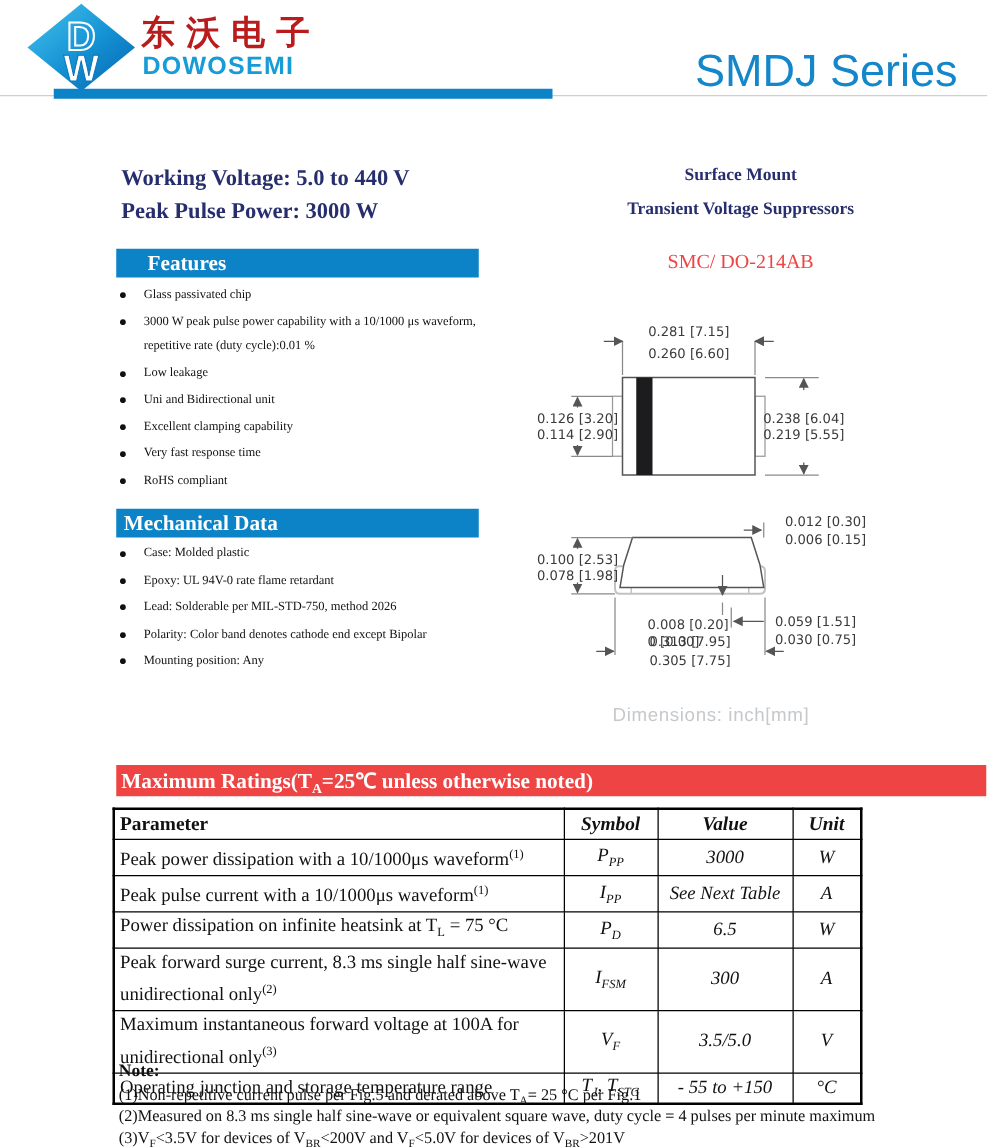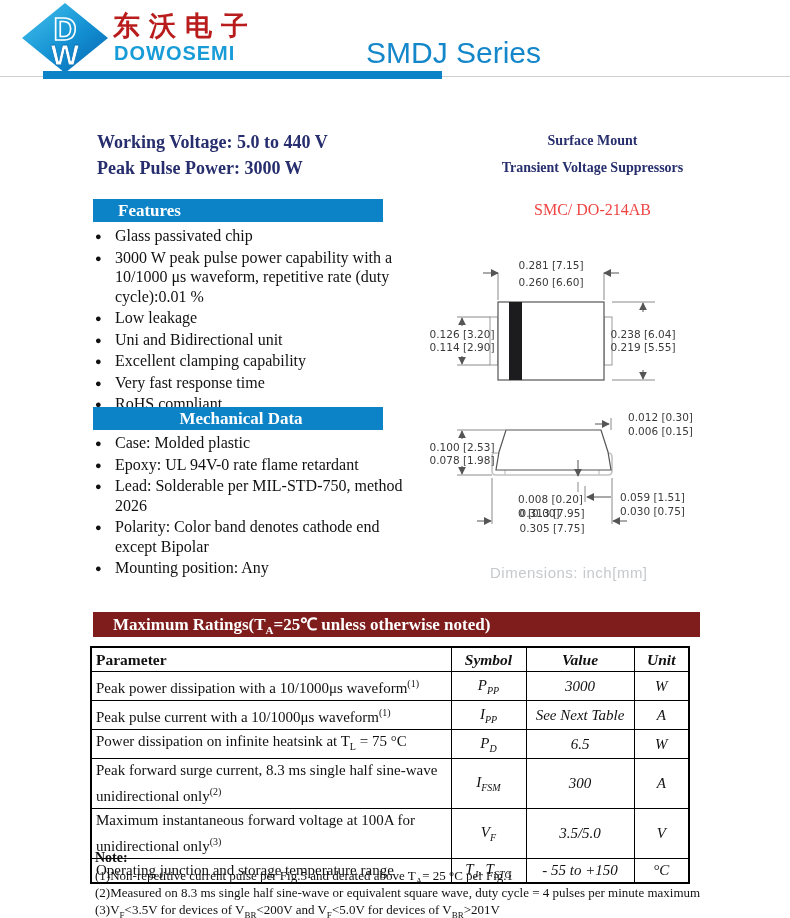--- a/index.html
+++ b/index.html
@@ -15,40 +15,40 @@
     position:absolute; left:113px; top:8px;
     font-family:"DejaVu Sans", sans-serif; font-weight:bold;
     font-size:27px; letter-spacing:9px; color:#b91c1c;
   }
   .logo-en {
     position:absolute; left:114px; top:42px;
     font-family:"Liberation Sans", sans-serif; font-weight:bold;
     font-size:20px; letter-spacing:1px; color:#189cd8;
   }
   .series-title {
-    position:absolute; right:24px; top:36px; width:400px; text-align:left;
+    position:absolute; right:24px; top:36px; width:400px; text-align:right;
     font-family:"Liberation Sans", sans-serif; font-weight:500;
-    font-size:30px; color:#1486ca;
+    font-size:36px; color:#1486ca;
   }
   .rule-gray { position:absolute; left:0; top:76px; width:790px; height:1px; background:#cfcfcf; }
   .rule-blue { position:absolute; left:43px; top:71px; width:399px; height:8px; background:#0c83c7; }
 
   
   .wv {
     position:absolute; left:97px; top:129px;
     font-size:18px; font-weight:bold; color:#272e6d; line-height:26px;
   }
   .section-bar {
     position:absolute; left:93px; width:290px; height:23px;
     background:#0c83c7; color:#fff; font-weight:bold; font-size:17px;
     line-height:23px; padding-left:6px;
   }
   .bar-features { top:199px;padding-left:25px; }
-  .bar-mech { top:407px;text-align:center; }
-  .bullet-list { position:absolute; left:95px; width:308px; font-size:16px; line-height:19.5px; }
+  .bar-mech { top:407px; }
+  .bullet-list { position:absolute; left:95px; width:308px; font-size:10px; line-height:19.5px; }
   .list-features { top:226px; }
   .list-mech { top:433px; }
   .bullet-item { position:relative; padding-left:20px; margin-bottom:2px; }
   .bullet-item::before { content:"●"; position:absolute; left:0; top:1px; font-size:11px; }
 
   
   .sm-title {
     position:absolute; left:410px; top:127px; width:365px; text-align:center;
     font-size:14px; font-weight:bold; color:#272e6d; line-height:27px;
   }
@@ -61,23 +61,23 @@
     font-family:"DejaVu Sans", sans-serif; font-size:10.5px; fill:#3a3a3a;
   }
   .dims-note {
     position:absolute; left:490px; top:564px;
     font-family:Liberation Sans, sans-serif; font-size:15px;
     letter-spacing:0.5px; color:#c6c9cc;
   }
 
   
   .ratings-bar {
-    position:absolute; left:93px; top:612px; width:607px; height:25px;
-    background:#7f1d1d; color:#fff; font-weight:bold; font-size:17px;
-    line-height:25px; padding-left:20px;
+    position:absolute; left:93px; top:612px; width:696px; height:25px;
+    background:#ef4444; color:#fff; font-weight:bold; font-size:17px;
+    line-height:25px; padding-left:4px;
   }
   .ratings-bar sub { font-size:11px; }
   .ratings-table {
     position:absolute; left:90px; top:646px;
     border-collapse:collapse; border:2px solid #000;
     font-size:15px;
   }
   .ratings-table td, .ratings-table th { border:1px solid #000; vertical-align:middle; }
   .ratings-table th { font-size:15.5px; }
   .col-param { width:360px; }

